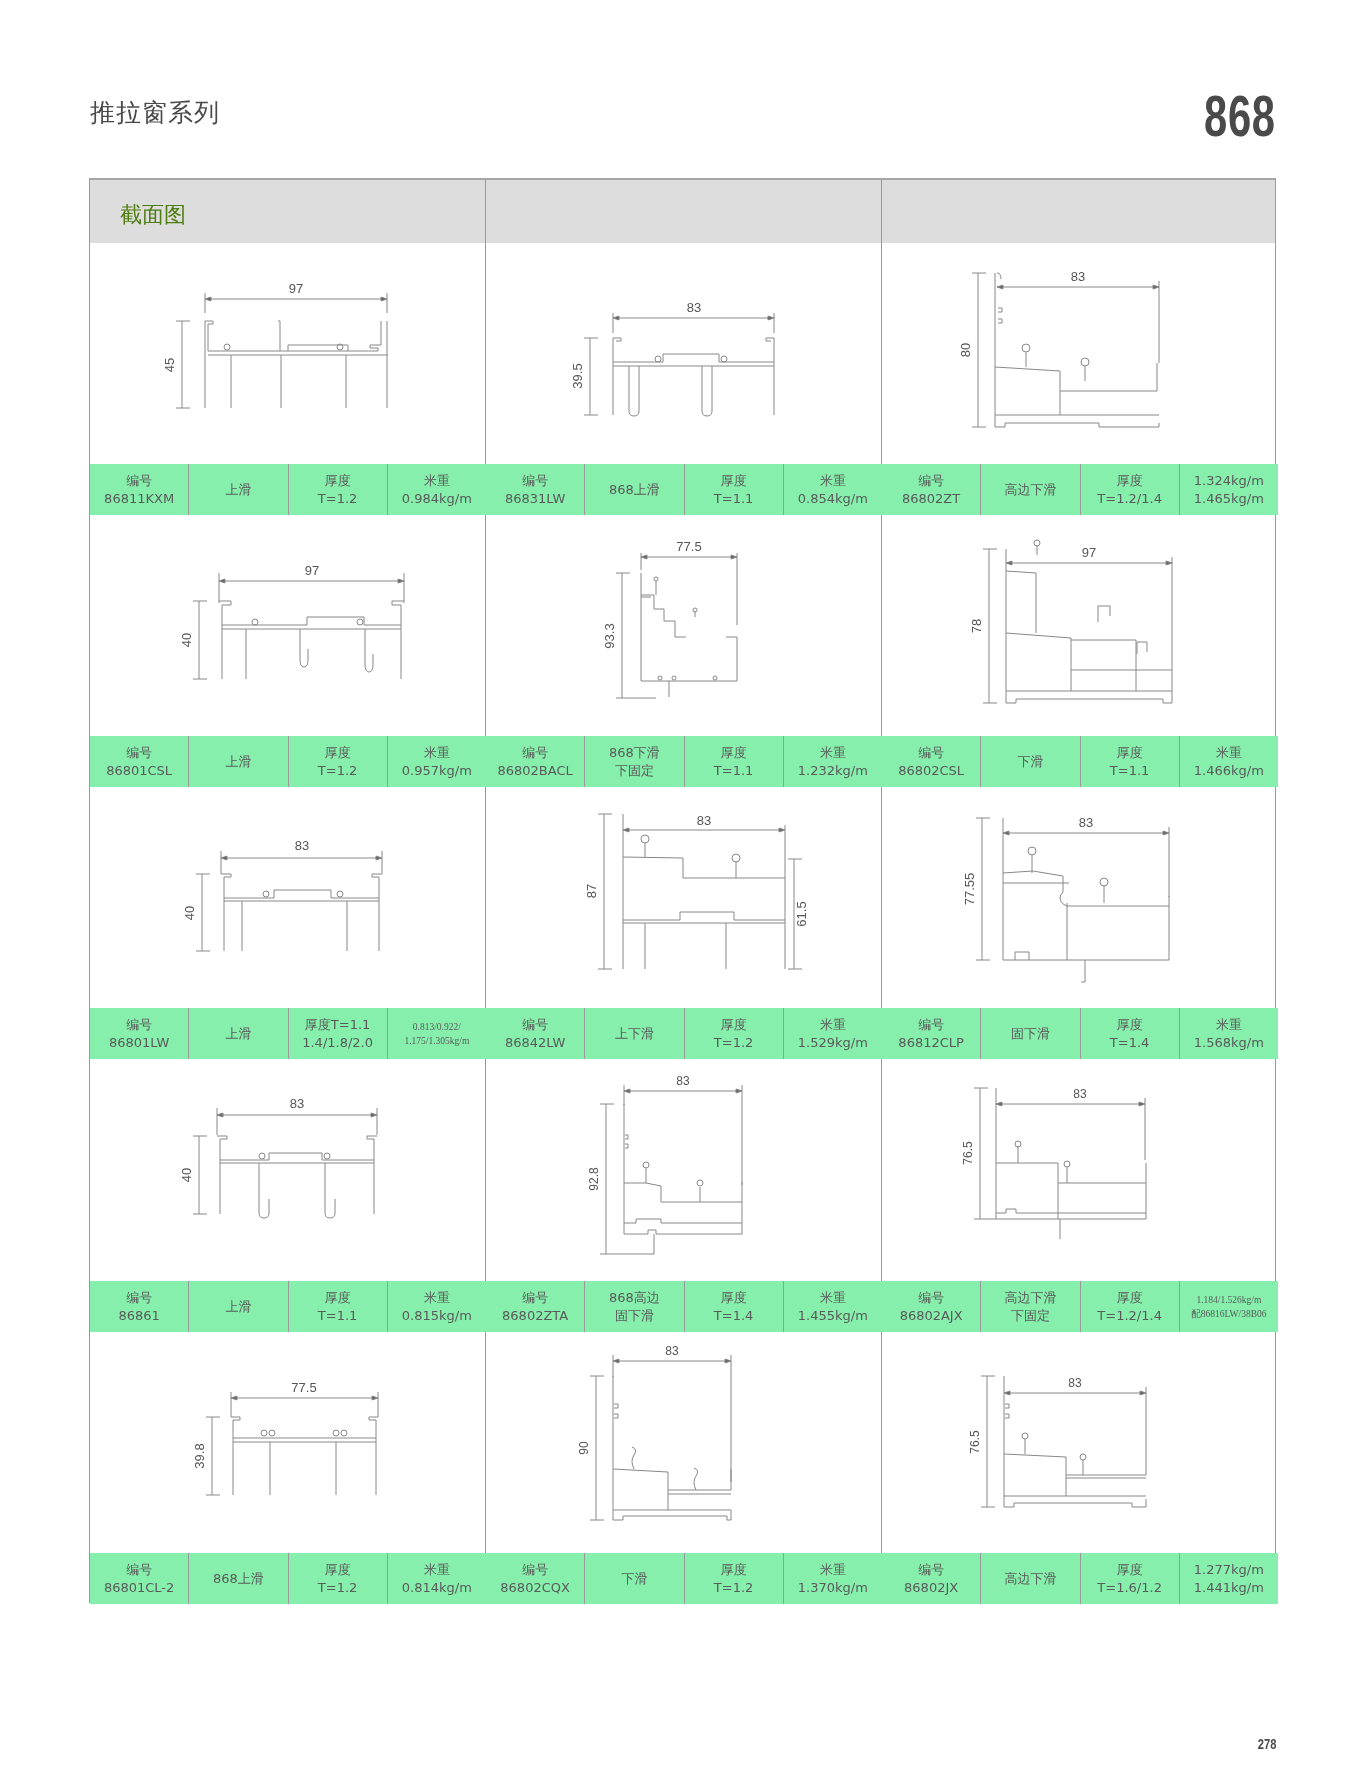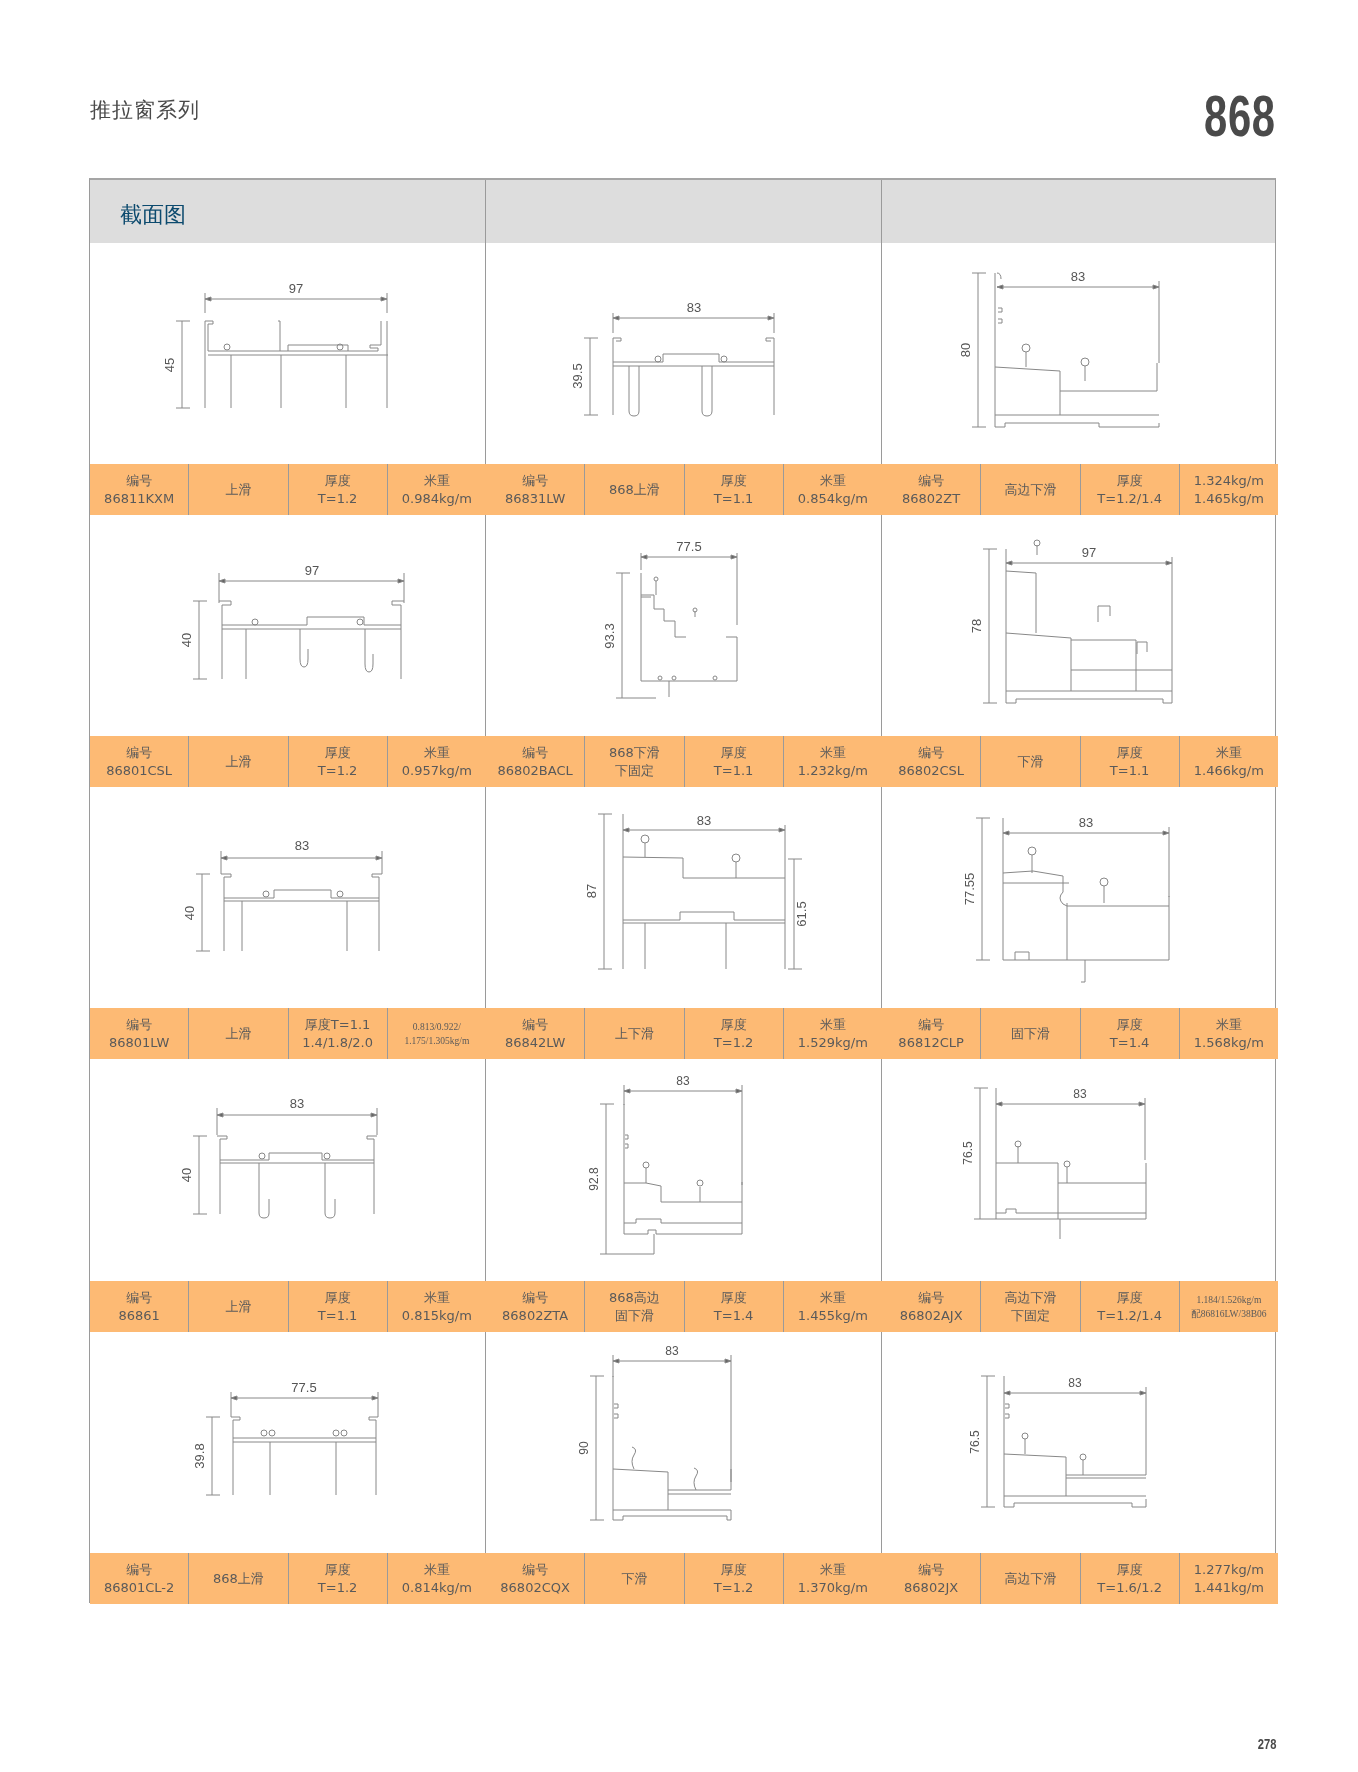--- a/index.html
+++ b/index.html
@@ -1,27 +1,27 @@
 <!DOCTYPE html>
 <html><head>
 <meta charset="utf-8">
 <style>
   html,body{margin:0;padding:0;background:#ffffff;}
   body{width:1358px;height:1772px;position:relative;font-family:"DejaVu Sans","Liberation Sans",sans-serif;color:#555;overflow:hidden;}
-  .series-title{position:absolute;left:90px;top:96px;font-size:21px;color:#4a4a4a;letter-spacing:1px;}
+  .series-title{position:absolute;left:90px;top:96px;font-size:25px;color:#4a4a4a;letter-spacing:1px;}
   .series-code{position:absolute;right:82px;top:82px;font-family:"Liberation Sans","DejaVu Sans",sans-serif;font-weight:bold;font-size:58px;color:#4a4a4a;transform:scaleX(0.72);transform-origin:right center;letter-spacing:1px;}
   .page-number{position:absolute;right:82px;top:1752px;transform:translateY(-100%) scaleX(0.8);transform-origin:right bottom;font-family:"Liberation Sans",sans-serif;font-weight:bold;font-size:14px;color:#4a4a4a;}
   .sheet{position:absolute;left:89px;top:178px;width:1187px;height:1425px;border:1px solid #9a9a9a;border-top:2px solid #a5a5a5;box-sizing:border-box;}
   .header-band{position:absolute;left:0;top:0;right:0;height:63px;background:#dddddd;}
-  .header-label{position:absolute;left:30px;top:20px;font-size:22px;color:#0c4a6e;}
+  .header-label{position:absolute;left:30px;top:20px;font-size:22px;color:#4d7c0f;}
   .vdiv{position:absolute;top:0;bottom:0;width:1px;background:#9a9a9a;}
   .cell{position:absolute;width:396px;}
   .drawing{position:absolute;left:0;top:0;width:396px;}
   .drawing svg{display:block;}
-  .spec{position:absolute;left:0;width:396px;height:51px;background:#fdba74;display:flex;}
+  .spec{position:absolute;left:0;width:396px;height:51px;background:#86efac;display:flex;}
   .spec .c{flex:1;display:flex;flex-direction:column;align-items:center;justify-content:center;font-size:13px;color:#5a5a5a;line-height:18px;text-align:center;border-left:1px solid #9a9a9a;white-space:nowrap;}
   .spec .c:first-child{border-left:none;}
   .spec .c.small{font-size:9.5px;line-height:14px;font-family:Liberation Serif, serif;}
   svg text{font-family:"Liberation Sans","DejaVu Sans",sans-serif;fill:#555;}
 </style>
 </head>
 <body>
 
 <div class="series-title">推拉窗系列</div>
 <div class="series-code">868</div>

